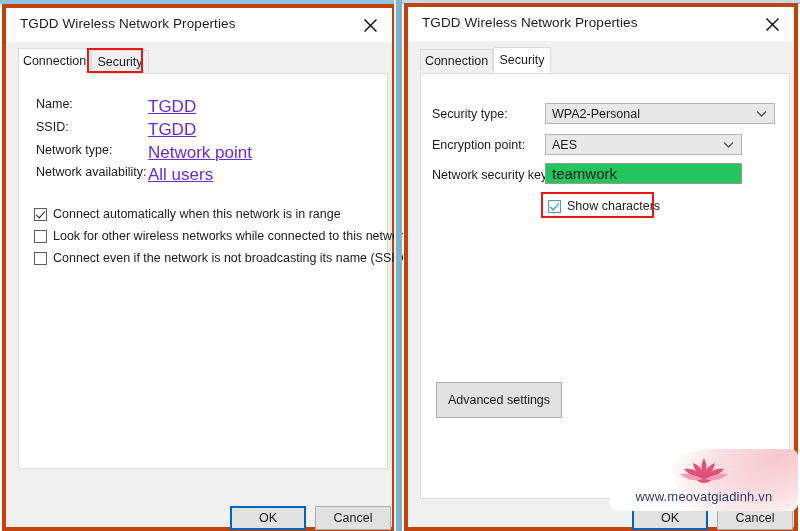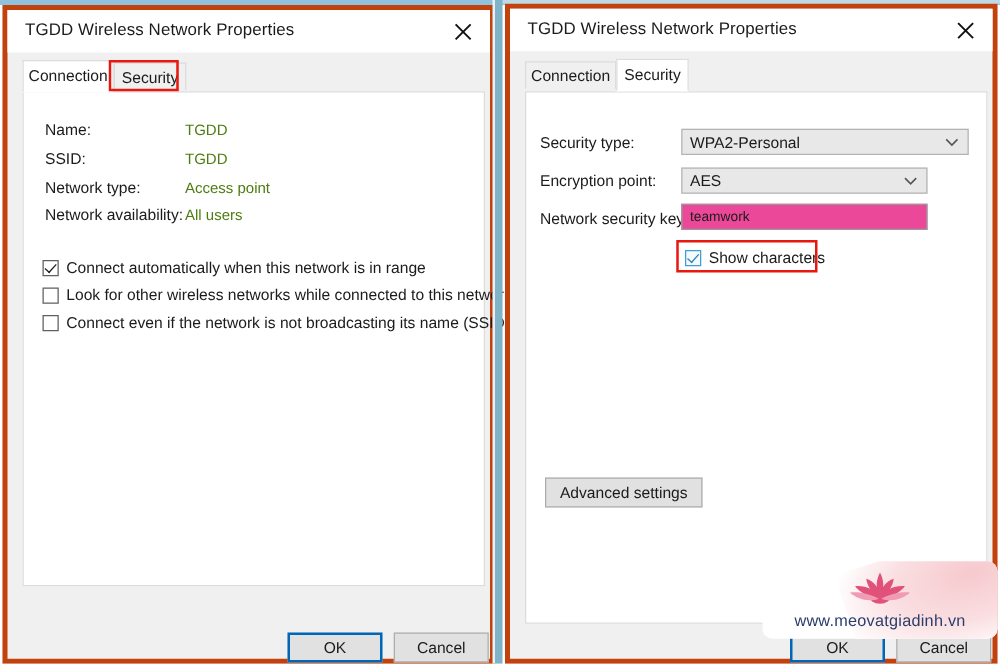--- a/index.html
+++ b/index.html
@@ -113,23 +113,24 @@
 
   
   .field-label {
     position: absolute;
     font-size: 12.5px;
     color: #1b1b1b;
     white-space: nowrap;
   }
   .field-value {
     position: absolute;
-    font-size: 12px;
-    color: #4d7c0f;
-    white-space: nowrap;
+    font-size: 17px;
+    color: #6d28d9;
+    white-space: nowrap;
+    text-decoration: underline;
   }
 
   
   .cb-row {
     position: absolute;
     display: flex;
     align-items: center;
     white-space: nowrap;
   }
   .cbox {
@@ -178,25 +179,25 @@
     right: 7px;
     top: 0; bottom: 0;
     display: flex;
     align-items: center;
   }
 
   
   .tinput {
     position: absolute;
     height: 21px;
-    background: #ec4899;
+    background: #22c55e;
     border: 1px solid #9a9a9a;
     display: flex;
     align-items: center;
-    font-size: 11px;
+    font-size: 15px;
     color: #1b1b1b;
     padding-left: 6px;
   }
 
   
   .btn {
     position: absolute;
     background: #e1e1e1;
     border: 1px solid #adadad;
     font-size: 12.5px;
@@ -296,21 +297,21 @@
 
     <div class="panel" style="left:12px; top:65px; width:370px; height:396px;"></div>
 
     <div class="field-label" style="left:30px; top:89px;">Name:</div>
     <div class="field-value" style="left:142px; top:89px;">TGDD</div>
 
     <div class="field-label" style="left:30px; top:112px;">SSID:</div>
     <div class="field-value" style="left:142px; top:112px;">TGDD</div>
 
     <div class="field-label" style="left:30px; top:135px;">Network type:</div>
-    <div class="field-value" style="left:142px; top:135px;">Access point</div>
+    <div class="field-value" style="left:142px; top:135px;">Network point</div>
 
     <div class="field-label" style="left:30px; top:157px;">Network availability:</div>
     <div class="field-value" style="left:142px; top:157px;">All users</div>
 
     <div class="cb-row" style="left:28px; top:199px;justify-content:flex-end;">
       <span class="cbox checked"></span>
       <span class="cb-label">Connect automatically when this network is in range</span>
     </div>
 
     <div class="cb-row" style="left:28px; top:221px;">
@@ -381,21 +382,21 @@
     <div class="tinput" style="left:137px; top:156px; width:197px;" placeholder="">
       <span>teamwork</span>
     </div>
 
     <div class="cb-row" style="left:140px; top:192px;">
       <span class="cbox checked blue"></span>
       <span class="cb-label">Show characters</span>
     </div>
     <div class="redbox" style="left:133px; top:185px; width:113px; height:26px;"></div>
 
-    <div class="btn" style="left:28px; top:375px; width:126px; height:24px;">
+    <div class="btn" style="left:28px; top:375px; width:126px; height:36px;">
       <span>Advanced settings</span>
     </div>
 
     <div class="btn default" style="left:224px; top:499px; width:76px; height:24px;">
       <span>OK</span>
     </div>
     <div class="btn" style="left:309px; top:499px; width:76px; height:24px;">
       <span>Cancel</span>
     </div>
   </div>

